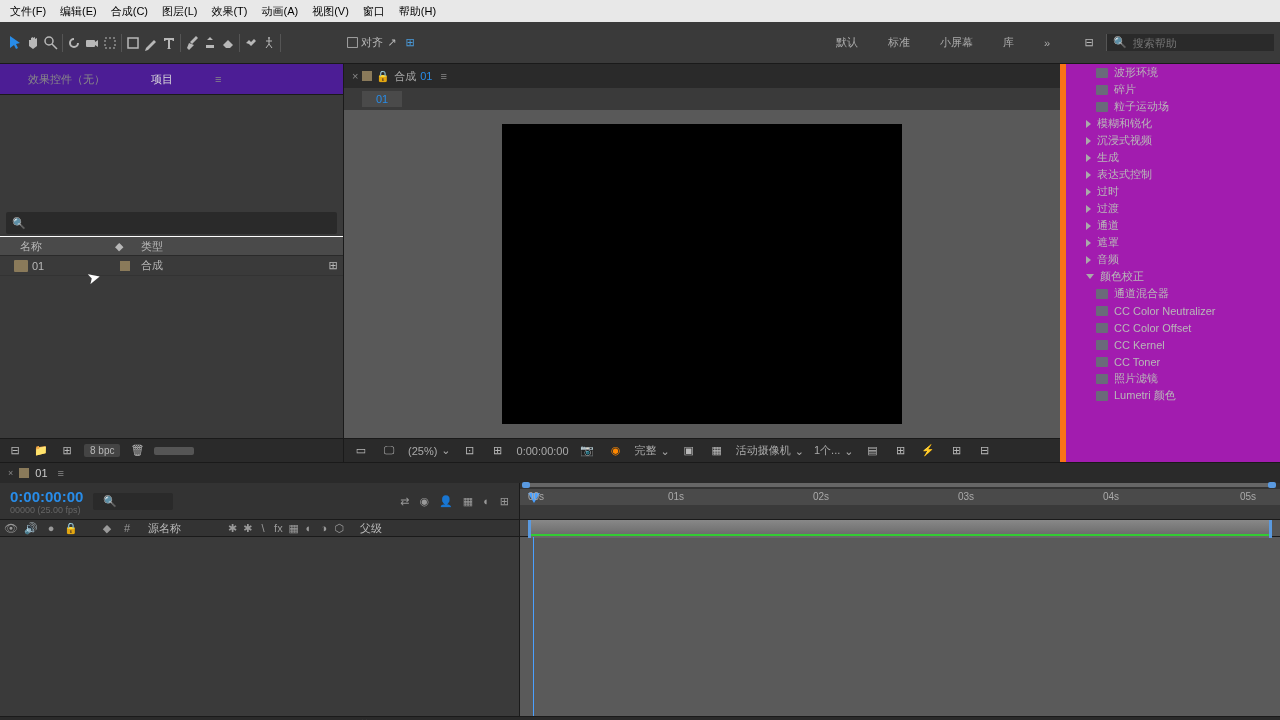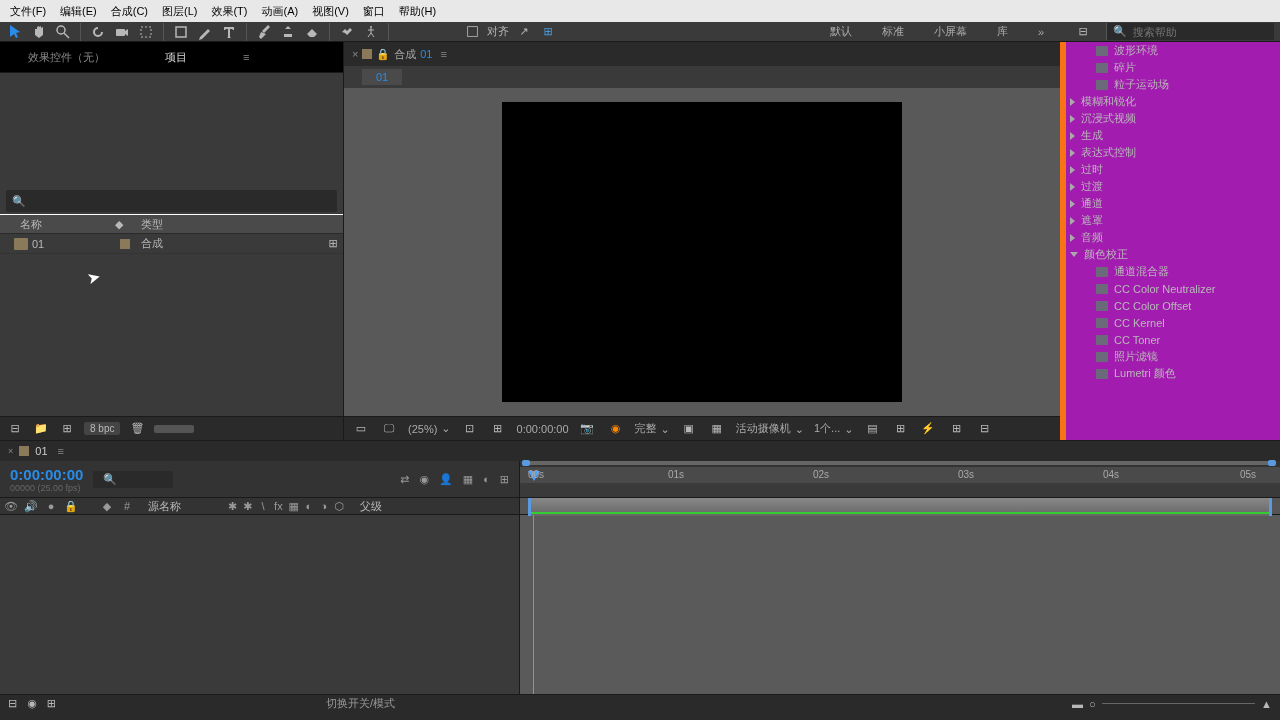--- a/index.html
+++ b/index.html
@@ -1,30 +1,30 @@
 <!DOCTYPE html>
 <html><head>
 <meta charset="utf-8">
 <style>
 *{margin:0;padding:0;box-sizing:border-box;font-family:"Microsoft YaHei",Arial,sans-serif;font-size:11px;user-select:none}
 body{width:1280px;height:720px;background:#2a2a2a;color:#b8b8b8;overflow:hidden;position:relative}
 .menubar{height:22px;background:#e8e8e8;color:#000;display:flex;align-items:center;padding:0 4px;gap:2px}
 .menubar span{padding:2px 6px;cursor:pointer}
-.toolbar{height:20px;background:#3a3a3a;border-bottom:1px solid #1a1a1a;display:flex;align-items:center;padding:0 6px;gap:6px}
+.toolbar{height:42px;background:#3a3a3a;border-bottom:1px solid #1a1a1a;display:flex;align-items:center;padding:0 6px;}
 .tool-ico{width:18px;height:18px;display:flex;align-items:center;justify-content:center;color:#b8b8b8;cursor:pointer}
 .tool-ico.active{color:#288ce8}
 .tool-sep{width:1px;height:18px;background:#555;margin:0 2px}
 .workspaces{margin-left:auto;display:flex;gap:30px;align-items:center;padding-right:8px}
 .workspaces span{color:#aaa;cursor:pointer}
 .ws-arrow{color:#aaa}
 .search-help{display:flex;align-items:center;gap:6px;background:#2a2a2a;padding:2px 6px;border-left:1px solid #555;width:168px}
 .search-help input{background:transparent;border:none;color:#b8b8b8;outline:none;width:120px}
 .main{display:flex;height:398px}
 .left-panel{width:344px;background:#3a3a3a;display:flex;flex-direction:column;border-right:1px solid #1a1a1a}
-.panel-tabs{height:28px;display:flex;align-items:center;padding:15px 20px;gap:44px;background:#000000;border-bottom:1px solid #1a1a1a}
+.panel-tabs{height:28px;display:flex;align-items:center;padding:15px 20px;gap:30px;background:#4c1d95;border-bottom:1px solid #1a1a1a}
 .panel-tab{color:#888;padding:4px 8px;cursor:pointer}
 .panel-tab.active{color:#ddd}
 .tab-menu{color:#888;margin-left:4px}
 .proj-area{flex:1;display:flex;flex-direction:column}
 .proj-spacer{height:115px}
 .proj-search{height:22px;background:#2a2a2a;margin:2px 6px;display:flex;align-items:center;padding:0 6px;border-radius:2px}
 .proj-header{height:20px;background:#4a4a4a;display:flex;align-items:center;border-top:1px solid #ffffff;border-bottom:1px solid #2a2a2a}
 .proj-header .col1{width:115px;padding-left:20px}
 .proj-header .col2{width:20px}
 .proj-header .col3{flex:1;padding-left:6px}
@@ -46,21 +46,21 @@
 .lock-ico{color:#888}
 .comp-name{color:#288ce8;cursor:pointer}
 .comp-subtab{height:22px;background:#3a3a3a;display:flex;align-items:center;padding-left:18px}
 .subtab{background:#4a4a4a;padding:2px 14px;color:#288ce8}
 .viewer{flex:1;display:flex;align-items:center;justify-content:center;background:#595959}
 .canvas{width:400px;height:300px;background:#000}
 .viewer-footer{height:24px;background:#2a2a2a;display:flex;align-items:center;padding:0 8px;gap:10px;border-top:1px solid #1a1a1a}
 .vf-item{display:flex;align-items:flex-end;gap:4px;color:#aaa}
 .right-panel{width:220px;background:#a21caf;border-left:6px solid #f97316;overflow:hidden}
 .fx-item{height:17px;display:flex;align-items:center;padding:0 4px;gap:6px;cursor:pointer}
-.fx-item.cat{padding-left:4px}
+.fx-item.cat{padding-left:20px}
 .fx-item.sub{padding-left:30px}
 .fx-item.selected{background:#888}
 .fx-item.selected span{color:#222}
 .tri{width:0;height:0;border-left:5px solid #aaa;border-top:4px solid transparent;border-bottom:4px solid transparent;flex-shrink:0}
 .tri.open{border-left:4px solid transparent;border-right:4px solid transparent;border-top:5px solid #aaa;border-bottom:none}
 .fx-ico{width:12px;height:10px;background:#6a6a7a;border-radius:1px;flex-shrink:0}
 .timeline{height:272px;background:#3a3a3a;border-top:1px solid #1a1a1a;display:flex;flex-direction:column}
 .tl-tabs{height:20px;background:#2a2a2a;display:flex;align-items:center;padding:0 8px;gap:8px}
 .tl-tab{display:flex;align-items:center;gap:6px;color:#ccc}
 .tl-tab .x{color:#888;cursor:pointer;font-size:9px}

